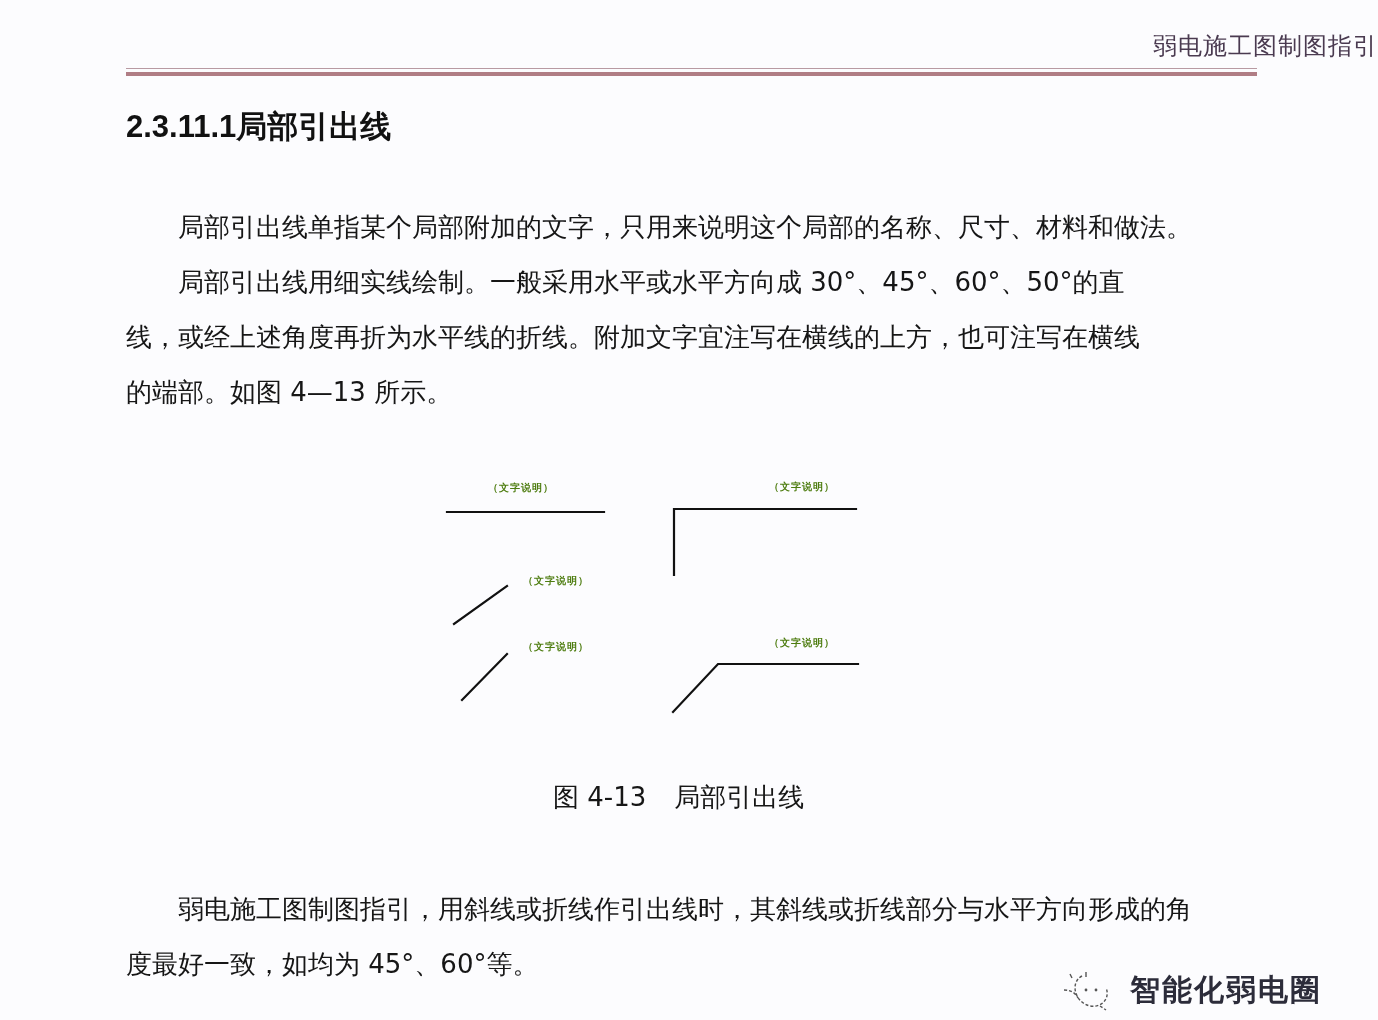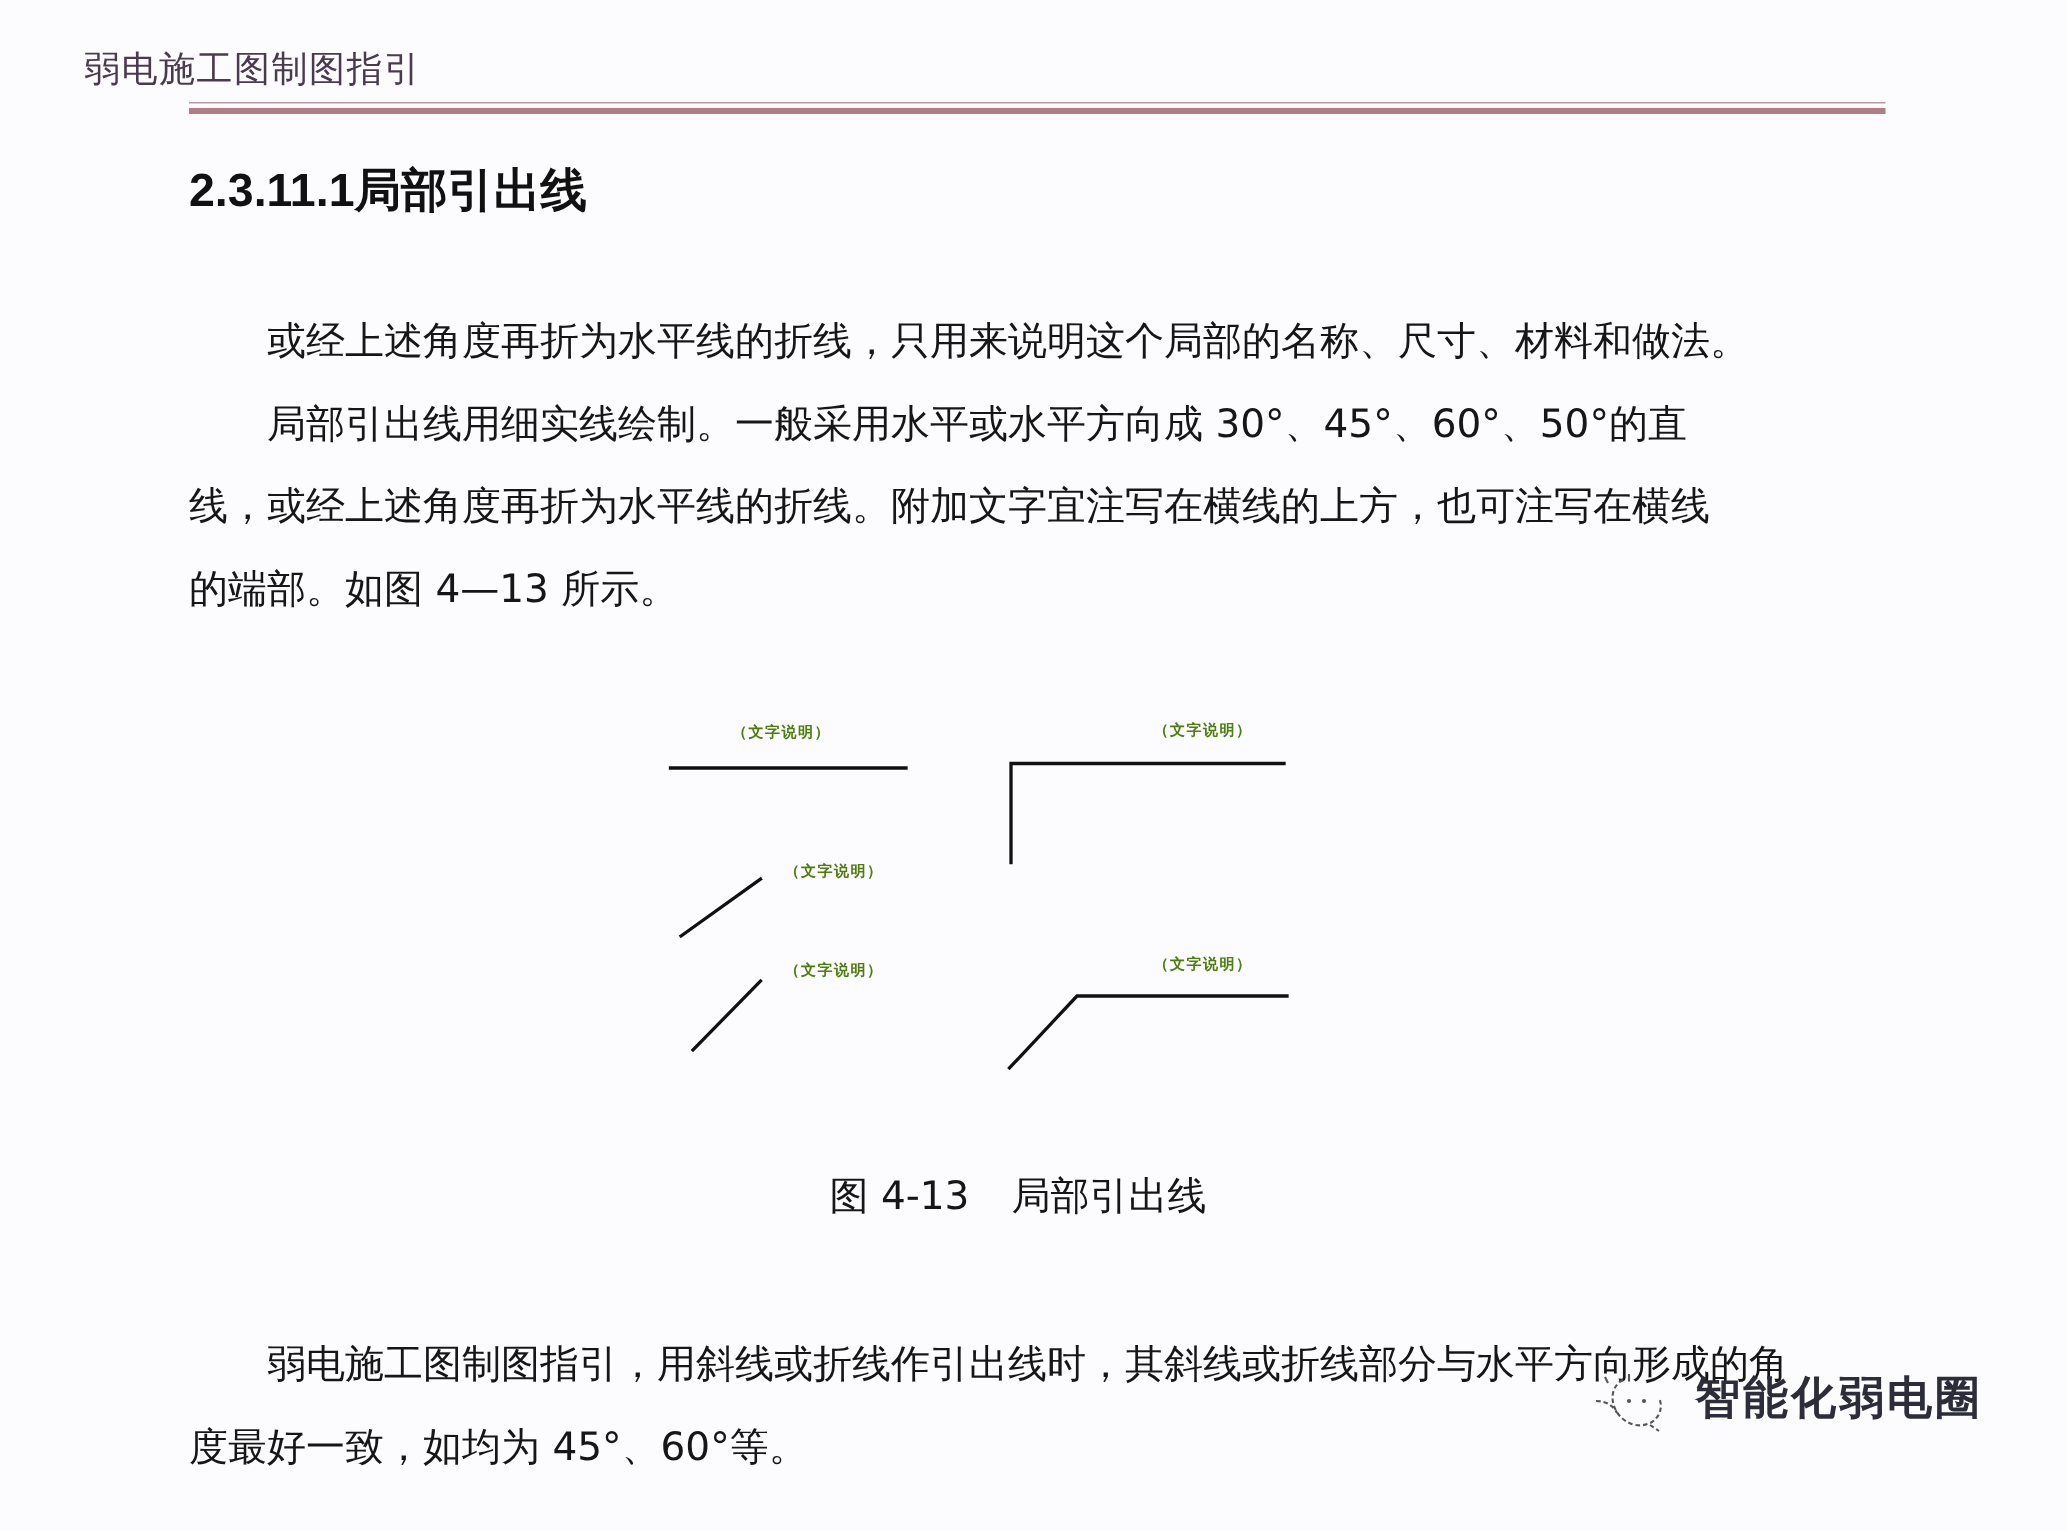--- a/index.html
+++ b/index.html
@@ -1,54 +1,54 @@
 <!DOCTYPE html>
 <html><head>
   <meta charset="utf-8">
   <style>
     html, body { margin: 0; padding: 0; }
     body {
       width: 1378px; height: 1020px; background: #fcfcfe; position: relative; overflow: hidden;
       font-family: "DejaVu Sans", "Liberation Sans", sans-serif; color: #141414;
     }
     .running-header {
-      position: absolute; left: 0; width: 1378px; top: 30px; text-align: left;
+      position: absolute; left: 0; width: 1378px; top: 30px; text-align: right;
       font-size: 24px; color: #4a3a50; letter-spacing: 1px; padding-left: 56px; box-sizing: border-box;
     }
     .rule-thin { position: absolute; left: 126px; width: 1131px; top: 68px; height: 1px; background: #b89aa2; }
     .rule-thick { position: absolute; left: 126px; width: 1131px; top: 72px; height: 4px; background: #b07d85; }
     .section-title {
       position: absolute; left: 126px; top: 106px; font-size: 31px; font-weight: bold; color: #111;
       font-family: "Liberation Sans", "DejaVu Sans", sans-serif; white-space: nowrap;
     }
     .section-title .num { }
     .para { position: absolute; left: 126px; width: 1110px; font-size: 26px; color: #161616; white-space: nowrap; }
     .figure { position: absolute; left: 0; top: 0; width: 1378px; height: 1020px; pointer-events: none; }
     .label {
       position: absolute; font-size: 10px; font-weight: bold; color: #4d7c0f; white-space: nowrap; letter-spacing: 1px;
     }
     .caption { position: absolute; left: 520px; top: 780px; font-size: 26px; color: #161616; white-space: nowrap; margin-left: 33px; }
     .caption .gap { display: inline-block; width: 28px; }
     .watermark {
-      position: absolute; left: 1060px; top: 912px; display: flex; gap: 14px;
+      position: absolute; left: 1060px; top: 968px; display: flex; align-items: center; gap: 14px;
     }
     .watermark .wm-text { font-size: 30px; color: #2c2c3a; letter-spacing: 2px; font-weight: bold; }
   </style>
 </head>
 <body>
 
 <div class="running-header">弱电施工图制图指引</div>
 <div class="rule-thin"></div>
 <div class="rule-thick"></div>
 
 <div class="section-title">
   <span class="num">2.3.11.1</span><span>局部引出线</span>
 </div>
 
-<div class="para" style="top:210px">　　或经上述角度再折为水平线的折线，只用来说明这个局部的名称、尺寸、材料和做法。</div>
+<div class="para" style="top:210px">　　局部引出线单指某个局部附加的文字，只用来说明这个局部的名称、尺寸、材料和做法。</div>
 <div class="para" style="top:265px">　　局部引出线用细实线绘制。一般采用水平或水平方向成 30°、45°、60°、50°的直</div>
 <div class="para" style="top:320px">线，或经上述角度再折为水平线的折线。附加文字宜注写在横线的上方，也可注写在横线</div>
 <div class="para" style="top:375px">的端部。如图 4—13 所示。</div>
 
 <svg class="figure" width="1378" height="1020" viewBox="0 0 1378 1020">
   <g stroke="#111" stroke-width="2.2" fill="none" stroke-linecap="square">
 
     <line x1="447" y1="512" x2="604" y2="512"></line>
 
     <polyline points="674,575 674,509 856,509"></polyline>

